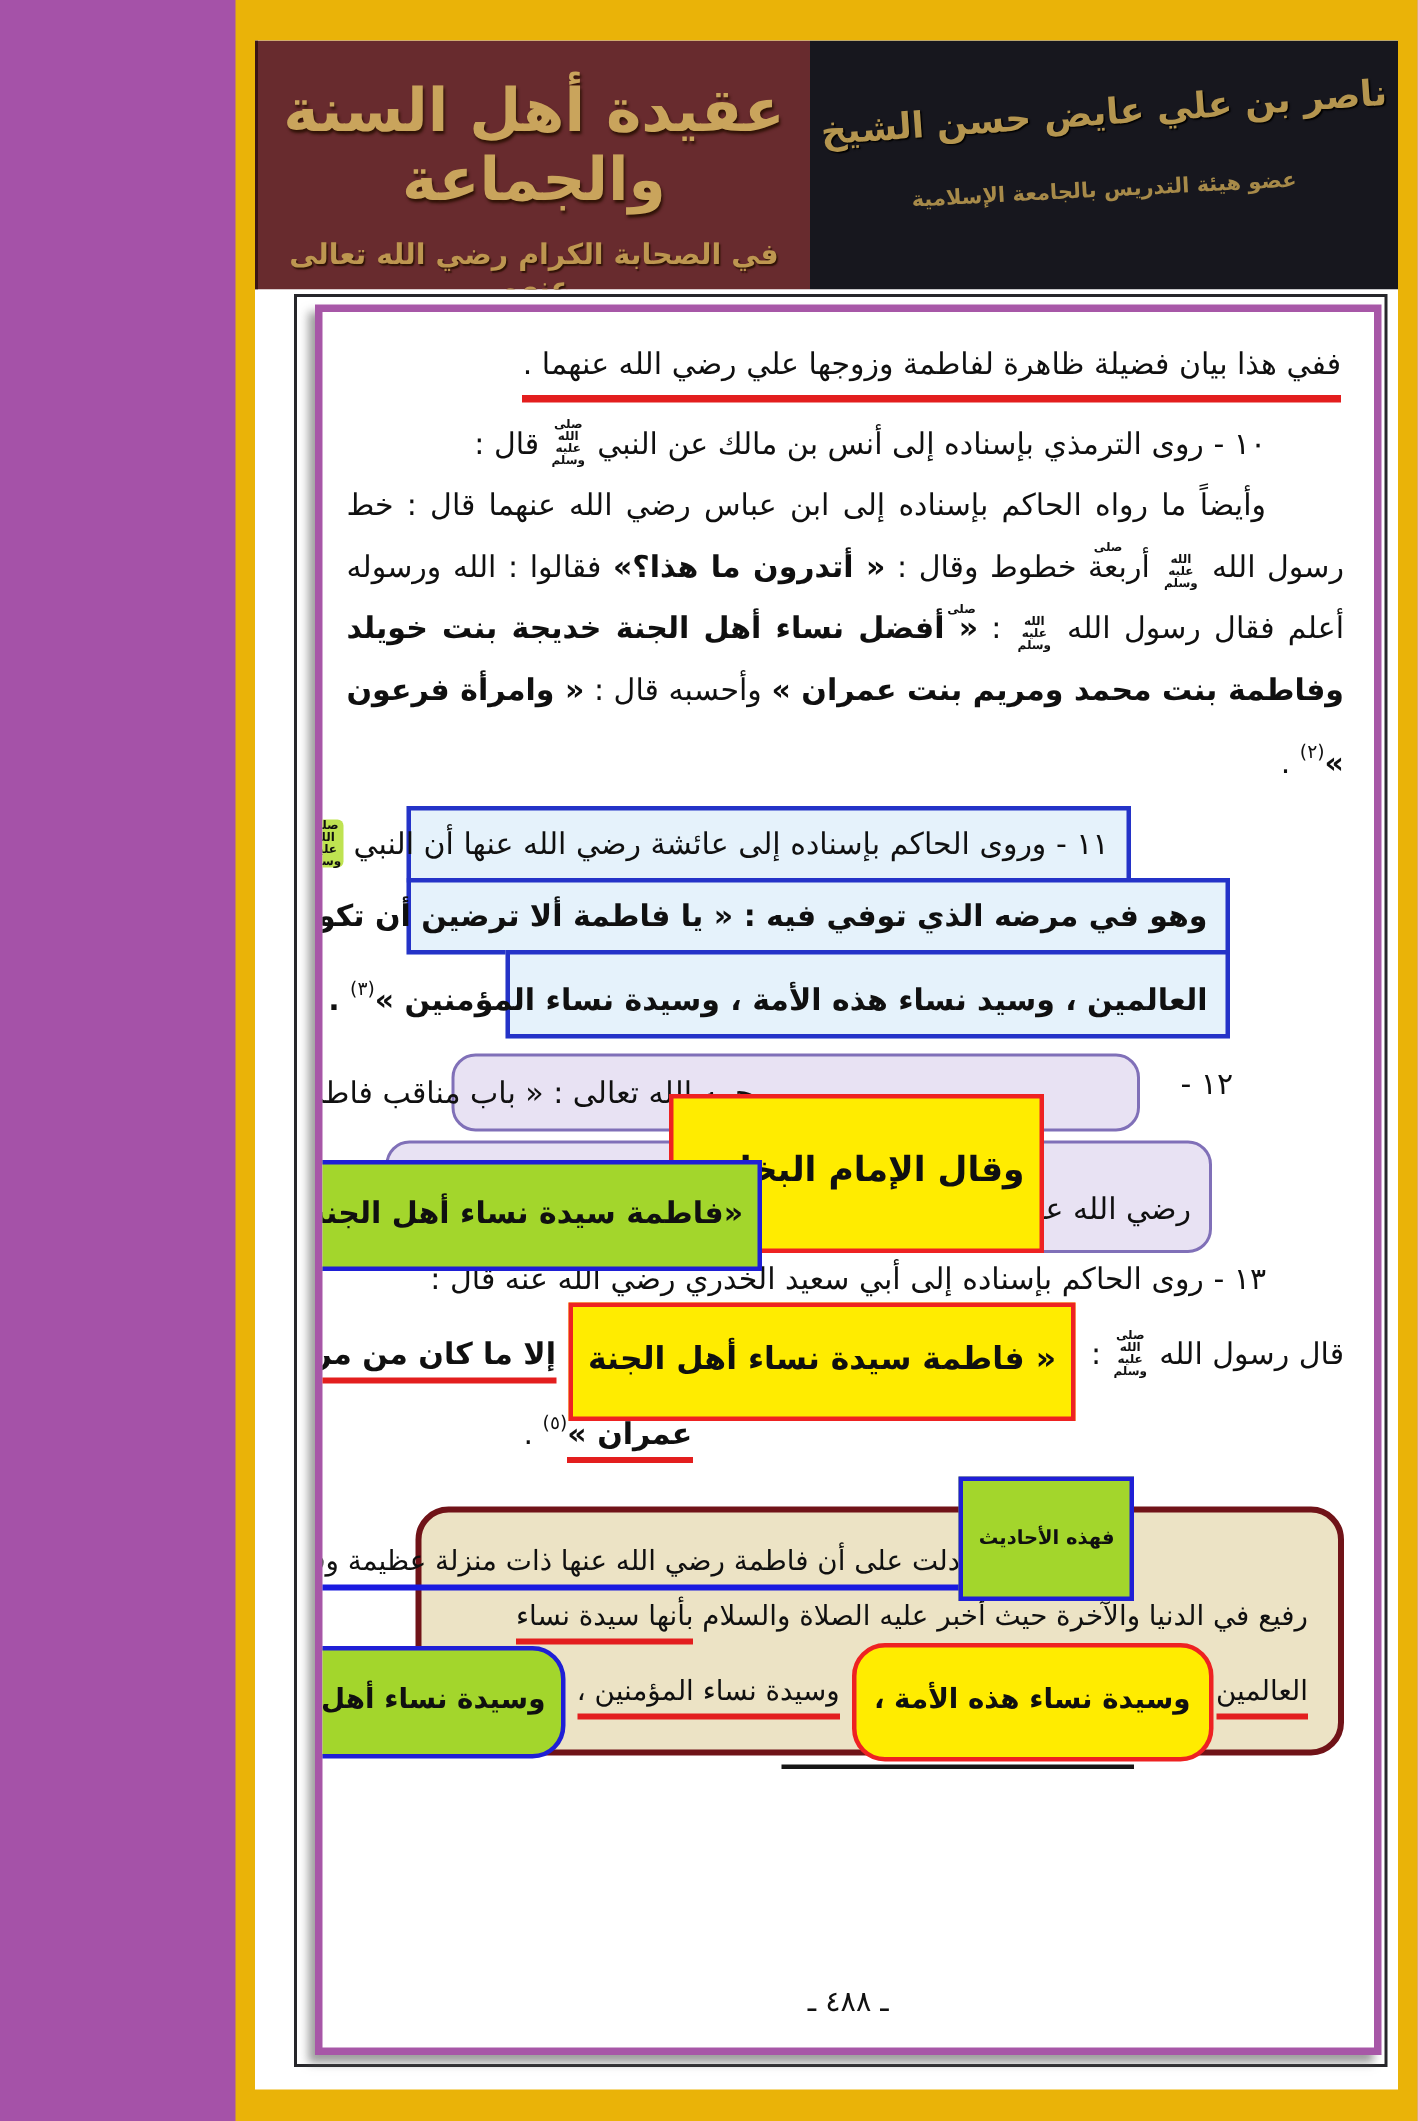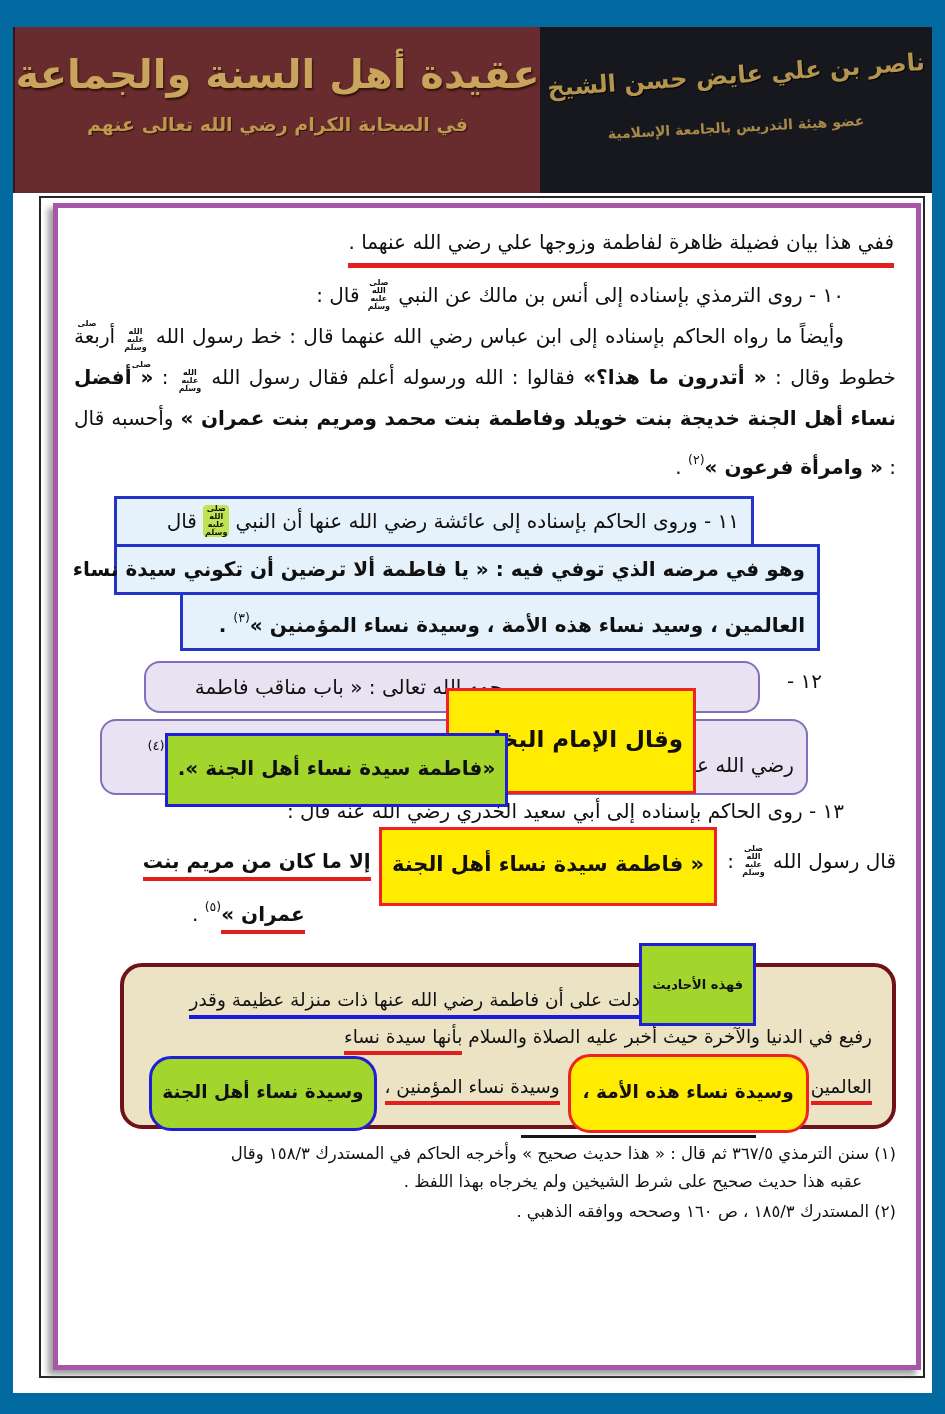--- a/index.html
+++ b/index.html
@@ -1,17 +1,17 @@
 <!DOCTYPE html>
 <html lang="ar" dir="rtl"><head>
 <meta charset="utf-8">
 <style>
   html,body{margin:0;padding:0;}
   body{width:945px;height:1414px;background:#a552a8;font-family:"DejaVu Sans",sans-serif;overflow:hidden;}
-  .canvas{position:relative;width:945px;height:1414px;background:#0369a1;}
+  .canvas{position:relative;width:788px;height:1414px;background:#eab308;}
   .mat{position:absolute;left:13px;right:13px;top:27px;bottom:21px;background:#ffffff;}
   
   .header{height:166px;display:flex;flex-direction:row-reverse;overflow:hidden;}
   .header-right{flex:1;background:#682b2e;border-left:2px solid #3a1416;}
   .header-left{width:392px;background:#17171e;}
   .cover-title{font-size:40px;font-weight:bold;color:#c9a45c;text-align:center;margin-top:24px;text-shadow:1px 2px 2px #2e1206;letter-spacing:1px;}
   .cover-subtitle{font-size:19px;font-weight:bold;color:#bd9650;text-align:center;margin-top:16px;text-shadow:1px 1px 1px #2e1206;}
   .author-name{font-size:24px;font-weight:bold;color:#b4954f;text-align:center;margin-top:34px;transform:rotate(-4deg);text-shadow:1px 1px 1px #000;}
   .author-role{font-size:14px;font-weight:bold;color:#a78a49;text-align:center;margin-top:30px;transform:rotate(-3deg);}
   
@@ -119,24 +119,20 @@
 
         <div class="tan">
           <div class="label">فهذه الأحاديث</div>
           <div class="ln l1 nw"><span class="seg blueline">دلت على أن فاطمة رضي الله عنها ذات منزلة عظيمة وقدر</span></div>
           <div class="ln l2 nw"><span class="seg t">رفيع في الدنيا والآخرة حيث أخبر عليه الصلاة والسلام </span><span class="seg redline">بأنها سيدة نساء</span></div>
           <div class="ln l3 nw"><span class="seg redline">العالمين</span><span class="seg yboxr">وسيدة نساء هذه الأمة ،</span><span class="seg t"> </span><span class="seg redline">وسيدة نساء المؤمنين ،</span><span class="seg t"> </span><span class="seg gboxr">وسيدة نساء أهل الجنة</span></div>
         </div>
 
         <div class="fnsep"></div>
 
-        <div class="footnotes">
-          <div class="fn fn1"><span class="seg t">(١) سنن الترمذي ٣٦٧/٥ ثم قال : « هذا حديث صحيح » وأخرجه الحاكم في المستدرك ١٥٨/٣ وقال عقبه هذا حديث صحيح على شرط الشيخين ولم يخرجاه بهذا اللفظ .</span></div>
-          <div class="fn"><span class="seg t">(٢) المستدرك ١٨٥/٣ ، ص ١٦٠ وصححه ووافقه الذهبي .</span></div>
 
-        </div>
-
+        <div class="pagenum">ـ ٤٨٨ ـ</div>
 
       </div>
     </div>
 
   </div>
 </div>
 
 </body></html>

